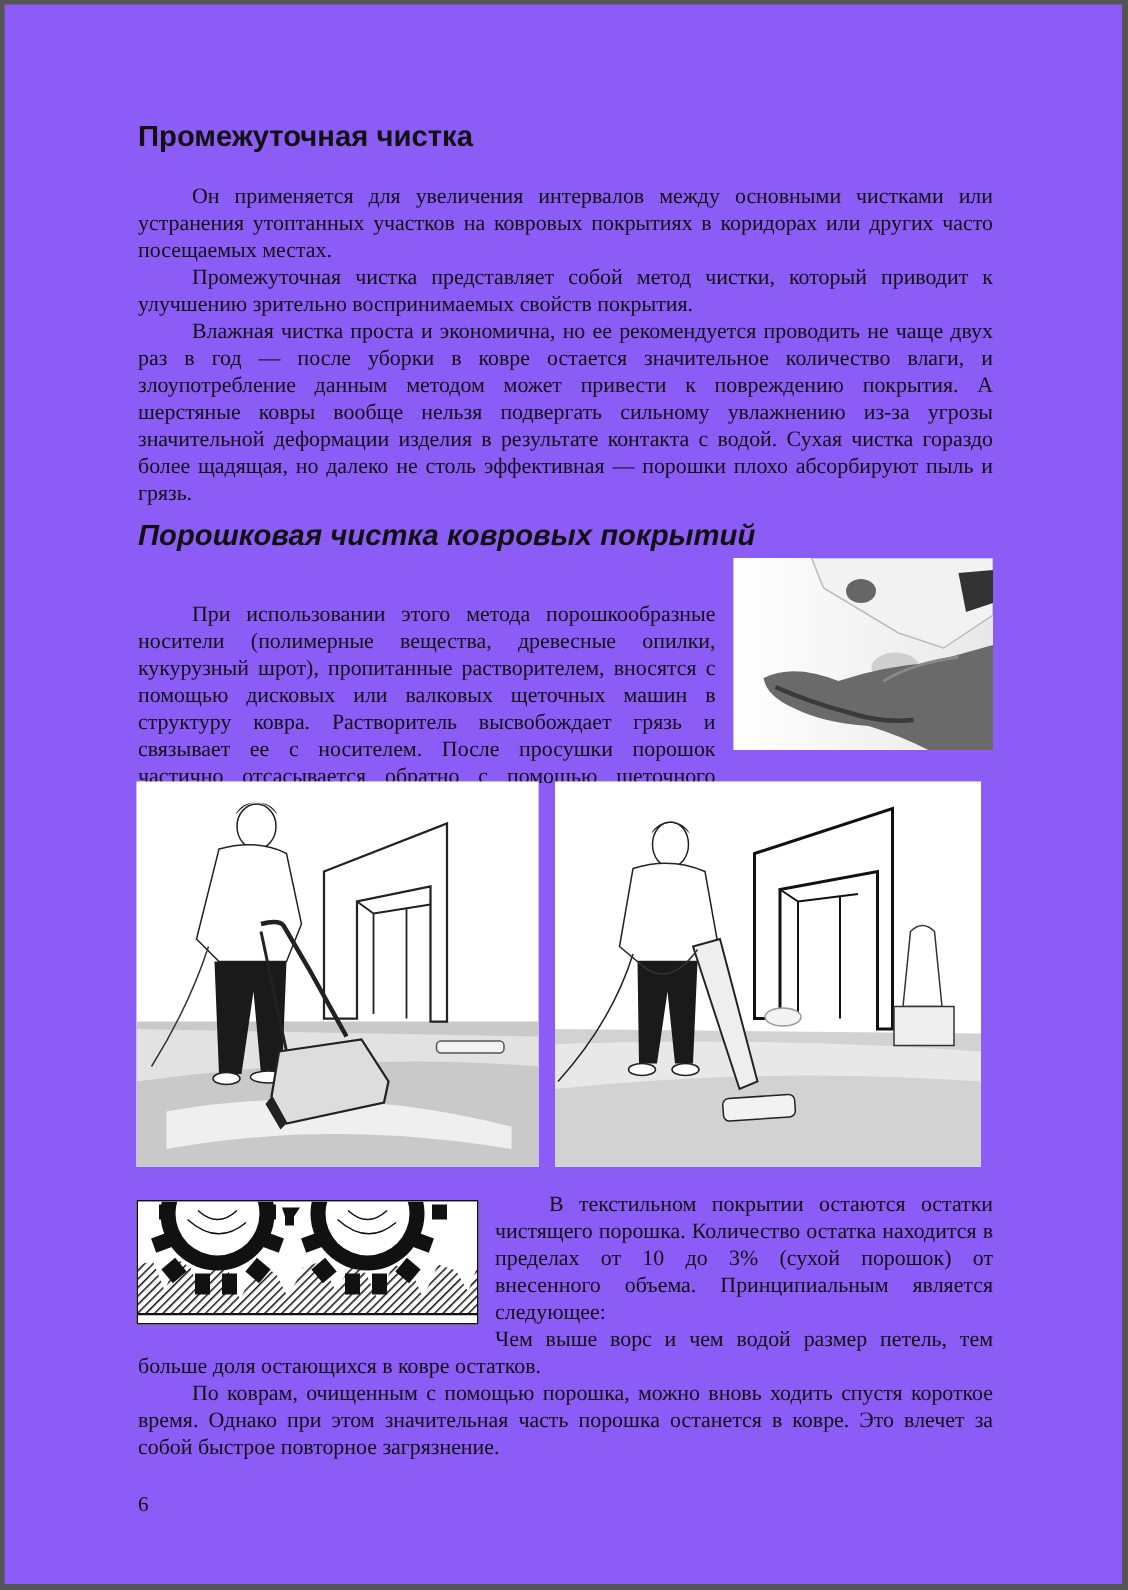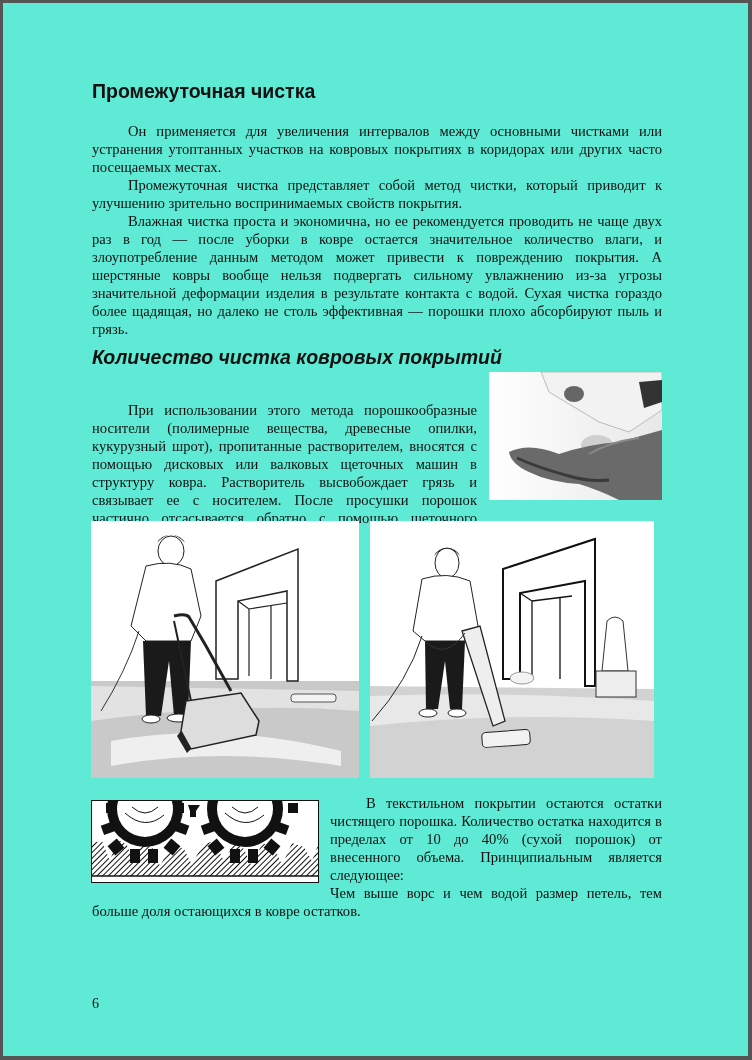--- a/index.html
+++ b/index.html
@@ -6,21 +6,21 @@
   body {
     width: 752px; height: 1060px; overflow: hidden;
     background: #555555;
     font-family: "Liberation Serif", serif;
     color: #111;
   }
   .page {
     position: absolute;
     left: 3px; top: 3px;
     width: 745px; height: 1053px;
-    background: #5eead4;
+    background: #8b5cf6;
   }
   .h1 {
     position: absolute; left: 89px; top: 77px;
     font-family: "Liberation Sans", sans-serif;
     font-weight: bold; font-size: 19.5px; color: #111;
     margin: 0;
   }
   .h2 {
     position: absolute; left: 89px; top: 343px;
     font-family: "Liberation Sans", sans-serif;
@@ -54,21 +54,21 @@
 <div class="page">
 
   <h1 class="h1">Промежуточная чистка</h1>
 
   <div class="txt block1">
     <p>Он применяется для увеличения интервалов между основными чистками или устранения утоптанных участков на ковровых покрытиях в коридорах или других часто посещаемых местах.</p>
     <p>Промежуточная чистка представляет собой метод чистки, который приводит к улучшению зрительно воспринимаемых свойств покрытия.</p>
     <p>Влажная чистка проста и экономична, но ее рекомендуется проводить не чаще двух раз в год — после уборки в ковре остается значительное количество влаги, и злоупотребление данным методом может привести к повреждению покрытия. А шерстяные ковры вообще нельзя подвергать сильному увлажнению из-за угрозы значительной деформации изделия в результате контакта с водой. Сухая чистка гораздо более щадящая, но далеко не столь эффективная — порошки плохо абсорбируют пыль и грязь.</p>
   </div>
 
-  <h2 class="h2">Количество чистка ковровых покрытий</h2>
+  <h2 class="h2">Порошковая чистка ковровых покрытий</h2>
 
   <div class="txt block2">
     <p>При использовании этого метода порошкообразные носители (полимерные вещества, древесные опилки, кукурузный шрот), пропитанные растворителем, вносятся с помощью дисковых или валковых щеточных машин в структуру ковра. Растворитель высвобождает грязь и связывает ее с носителем. После просушки порошок частично отсасывается обратно с помощью щеточного пылесоса.</p>
   </div>
 
   <div class="illus hand">
     <svg width="173" height="128" viewBox="0 0 173 128">
       <defs>
         <linearGradient id="bg1" x1="0" y1="0" x2="1" y2="0">
           <stop offset="0" stop-color="#fff"></stop>
@@ -143,22 +143,23 @@
       <path d="M92 110 L110 105 L135 200 L123 205 Z" fill="#eee" stroke="#222" stroke-width="1.3"></path>
       <rect x="112" y="210" width="48" height="15" rx="4" fill="#f2f2f2" stroke="#222" transform="rotate(-4 136 217)"></rect>
 
       <path d="M52 115 Q38 160 2 200" fill="none" stroke="#222" stroke-width="1"></path>
       <path d="M55 120 Q75 140 95 112" fill="none" stroke="#333" stroke-width="1"></path>
     </svg>
   </div>
 
   <div class="txt block3">
     <div class="floatbox"></div>
-    <p>В текстильном покрытии остаются остатки чистящего порошка. Количество остатка находится в пределах от 10 до 40% (сухой порошок) от внесенного объема. Принципиальным является следующее:</p>
+    <p>В текстильном покрытии остаются остатки чистящего порошка. Количество остатка находится в пределах от 10 до 3% (сухой порошок) от внесенного объема. Принципиальным является следующее:</p>
     <p class="noindent">Чем выше ворс и чем водой размер петель, тем больше доля остающихся в ковре остатков.</p>
+    <p>По коврам, очищенным с помощью порошка, можно вновь ходить спустя короткое время. Однако при этом значительная часть порошка останется в ковре. Это влечет за собой быстрое повторное загрязнение.</p>
   </div>
 
   <div class="illus gears">
     <svg width="226" height="81" viewBox="0 0 226 81">
       <defs>
         <pattern id="hatch" width="4" height="4" patternUnits="userSpaceOnUse" patternTransform="rotate(45)">
           <rect width="4" height="4" fill="#fff"></rect>
           <line x1="0" y1="0" x2="0" y2="4" stroke="#111" stroke-width="2"></line>
         </pattern>
       </defs>

